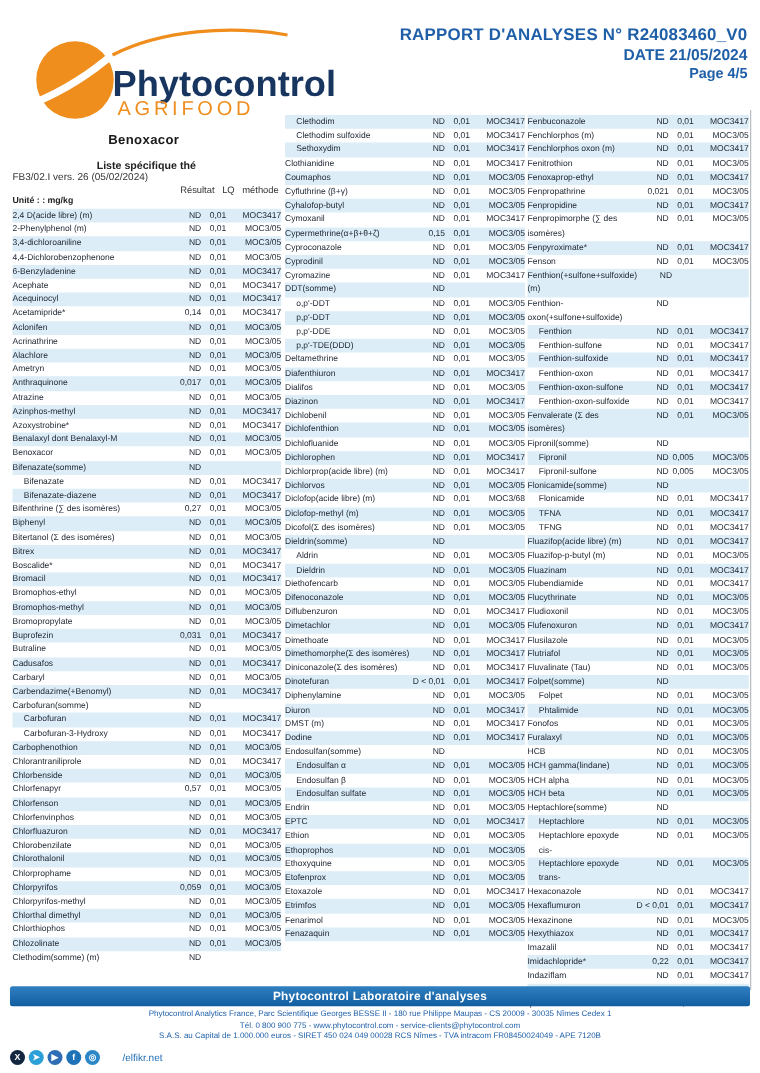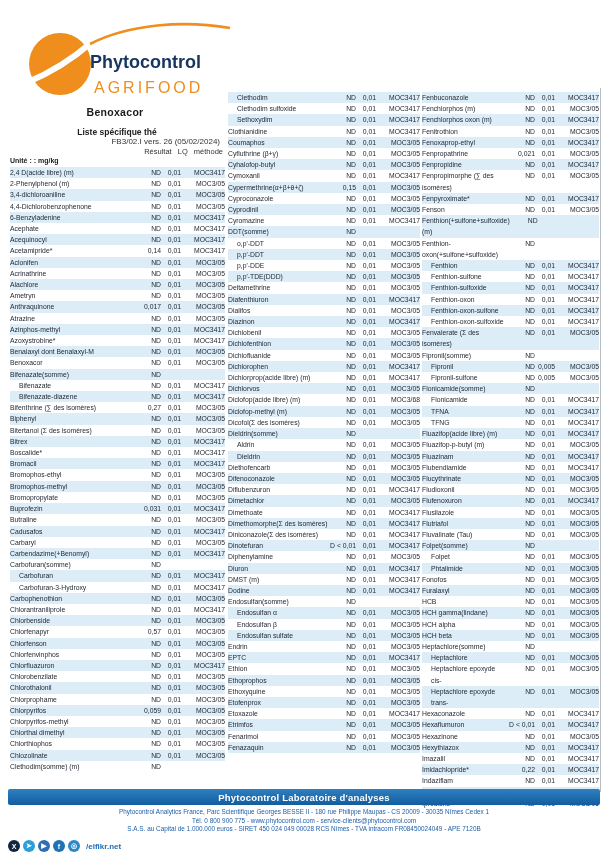--- a/index.html
+++ b/index.html
@@ -6,26 +6,26 @@
   #page{position:relative;width:608px;height:858px;background:#fff;overflow:hidden;
         font-family:"Liberation Sans",sans-serif;color:#222;}
   
   .hdr-right{position:absolute;top:20px;right:10px;text-align:right;color:#1f5fa8;font-weight:bold;}
   .hdr-title{font-size:13.5px;letter-spacing:.2px;}
   .hdr-date{font-size:12.5px;margin-top:2px;}
   .hdr-page{font-size:11.5px;margin-top:2px;}
   
   .logo{position:absolute;top:16px;left:24px;width:210px;height:100px;}
   .logo svg{position:absolute;top:0;left:0;}
-  .logo-brand{position:absolute;left:66px;top:36px;font-size:18px;font-weight:bold;color:#17355f;}
+  .logo-brand{position:absolute;left:66px;top:36px;font-size:29px;font-weight:bold;color:#17355f;}
   .logo-sub{position:absolute;left:70px;top:63px;font-size:16px;font-weight:normal;color:#ef8d1d;letter-spacing:3px;}
   
   .sec-title{position:absolute;top:106px;left:10px;width:210px;text-align:center;font-size:10.5px;font-weight:bold;color:#1a1a1a;letter-spacing:.3px;}
   .list-title{position:absolute;top:127px;left:12px;width:210px;text-align:center;font-size:8.5px;font-weight:bold;color:#222;}
-  .list-ver{position:absolute;top:137px;left:10px;width:210px;text-align:right;font-size:8px;color:#333;}
+  .list-ver{position:absolute;top:137px;left:10px;width:210px;text-align:left;font-size:8px;color:#333;}
   .cols-hdr{position:absolute;top:147px;left:10px;width:213px;text-align:right;font-size:7.5px;color:#333;word-spacing:4px;}
   .unit{position:absolute;top:157px;left:10px;font-size:7px;font-weight:bold;color:#222;}
   
   .tcol{position:absolute;font-size:6.8px;color:#1c2430;}
   #col1{left:10px;top:167px;width:215px;}
   #col2{left:228px;top:92px;width:192px;}
   #col3{left:422px;top:92px;width:177px;}
   .row{display:flex;align-items:flex-start;line-height:11.2px;}
   .row.alt{background:#dcedf8;}
   .row .nm{flex:1;padding-right:2px;}
@@ -36,37 +36,42 @@
   
   .edge{position:absolute;top:88px;bottom:66px;right:7px;width:1px;background:#b9bec4;}
   
   .f-banner{position:absolute;left:8px;right:8px;top:789px;height:16px;border-radius:2px;
             background:linear-gradient(180deg,#2f7fc1,#115d9f);color:#fff;font-weight:bold;
             font-size:9.5px;display:flex;align-items:center;justify-content:center;letter-spacing:.2px;}
   .f-lines{position:absolute;left:0;right:0;top:808px;text-align:center;color:#1f5fa8;font-size:6.4px;line-height:8.5px;}
   .f-social{position:absolute;left:8px;top:840px;display:flex;align-items:center;gap:3px;}
   .s-ic{width:12px;height:12px;border-radius:50%;color:#fff;font-size:7px;font-weight:bold;
         display:flex;align-items:center;justify-content:center;}
-  .wm{font-size:8px;color:#1f6db5;margin-left:3px;font-weight:bold;}
+  .wm{font-size:8px;color:#1f6db5;margin-left:15px;font-weight:normal;}
 </style>
 </head>
 <body>
 
 <div id="page">
 
   <div class="logo">
     <svg width="210" height="100" viewBox="0 0 210 100">
       <circle cx="36" cy="48" r="31" fill="#ef8d1d"></circle>
       <path d="M4,66 Q38,52 68,26" stroke="#ffffff" stroke-width="6" fill="none"></path>
       <path d="M66,28 C 105,8 160,4 206,12" stroke="#ef8d1d" stroke-width="2.6" fill="none"></path>
     </svg>
     <span class="logo-brand">Phytocontrol</span>
     <span class="logo-sub">AGRIFOOD</span>
   </div>
 
+  <div class="hdr-right">
+    <div class="hdr-title">RAPPORT D'ANALYSES N° R24083460_V0</div>
+    <div class="hdr-date">DATE 21/05/2024</div>
+    <div class="hdr-page">Page 4/5</div>
+  </div>
 
   <div class="sec-title">Benoxacor</div>
   <div class="list-title">Liste spécifique thé</div>
   <div class="list-ver">FB3/02.I vers. 26 (05/02/2024)</div>
   <div class="cols-hdr">Résultat LQ méthode</div>
   <div class="unit">Unité : : mg/kg</div>
 
   <div id="col1" class="tcol">
       <div class="row alt">
         <span class="nm">2,4 D(acide libre) (m)</span>

